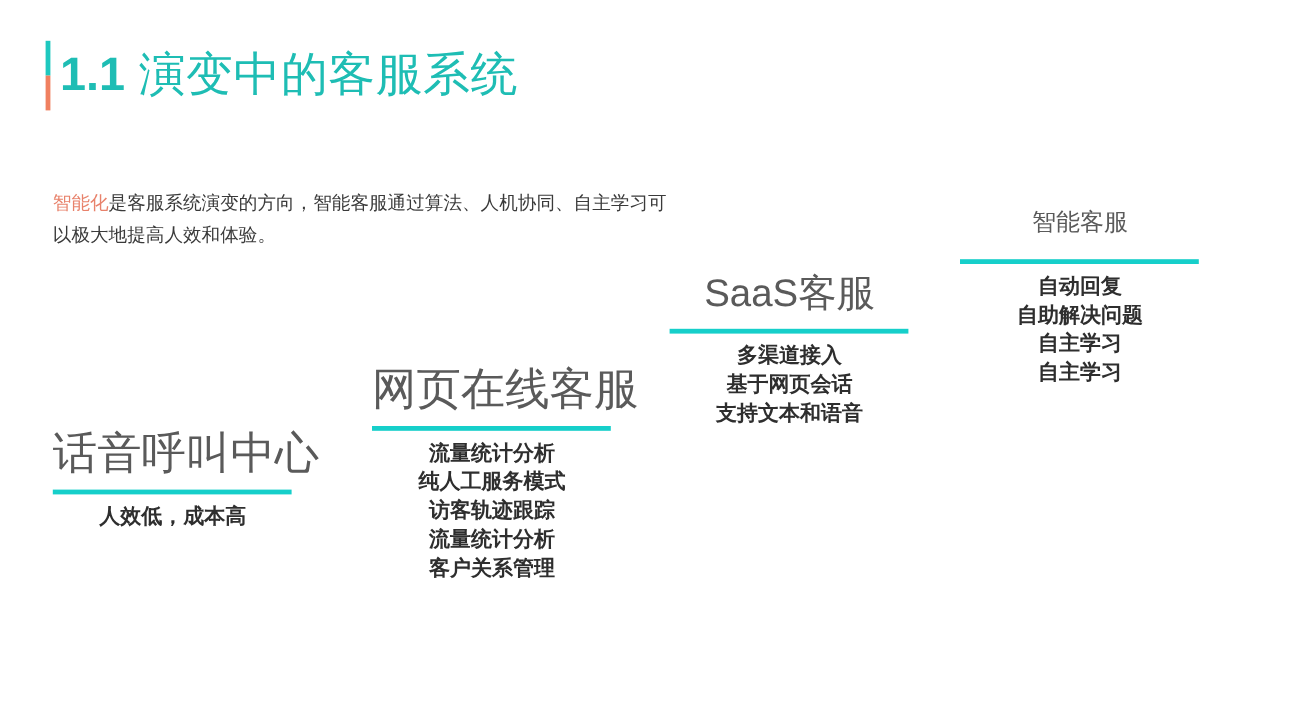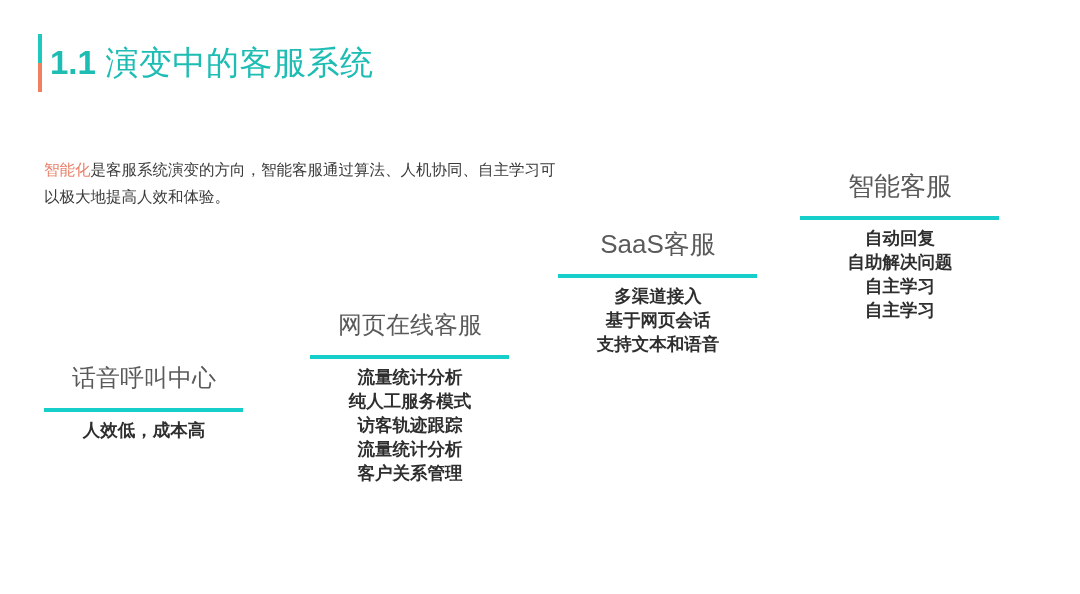--- a/index.html
+++ b/index.html
@@ -33,21 +33,21 @@
   }
   .title-accent .seg-bottom {
     width: 100%;
     height: 50%;
     background: #f08060;
   }
   .slide-title {
     position: absolute;
     left: 50px;
     top: 40px;
-    font-size: 33px;
+    font-size: 39px;
     line-height: 46px;
     color: #1ebdb4;
     white-space: nowrap;
     letter-spacing: 0.5px;
   }
   .slide-title .num {
     font-weight: bold;
     letter-spacing: 0px;
   }
   .slide-title .num-text {
@@ -69,21 +69,21 @@
     color: #e8826b;
   }
 
   
   .stage {
     position: absolute;
     width: 200px;
     text-align: center;
   }
   .stage-title {
-    font-size: 24px;
+    font-size: 37px;
     line-height: 40px;
     color: #5a5a5a;
     font-weight: 300;
     white-space: nowrap;
   }
   .stage-rule {
     width: 199px;
     height: 4px;
     background: #16cfca;
     margin: 10px 0 6px 0;
@@ -99,22 +99,22 @@
     white-space: nowrap;
   }
 
   
   #stage-0 { left: 44px;  top: 358px; }
   #stage-1 { left: 310px; top: 305px; }
   #stage-2 { left: 558px; top: 224px; }
   #stage-3 { left: 800px; top: 166px; }
 
   
-  #stage-2 .stage-title { font-size: 26px; }
-  #stage-3 .stage-title { font-size: 26px; }
+  #stage-2 .stage-title { font-size: 32px; }
+  #stage-3 .stage-title { font-size: 20px; }
 </style>
 </head>
 <body>
 
 <div id="slide">
 
   <div class="title-accent">
     <div class="seg-top"></div>
     <div class="seg-bottom"></div>
   </div>

